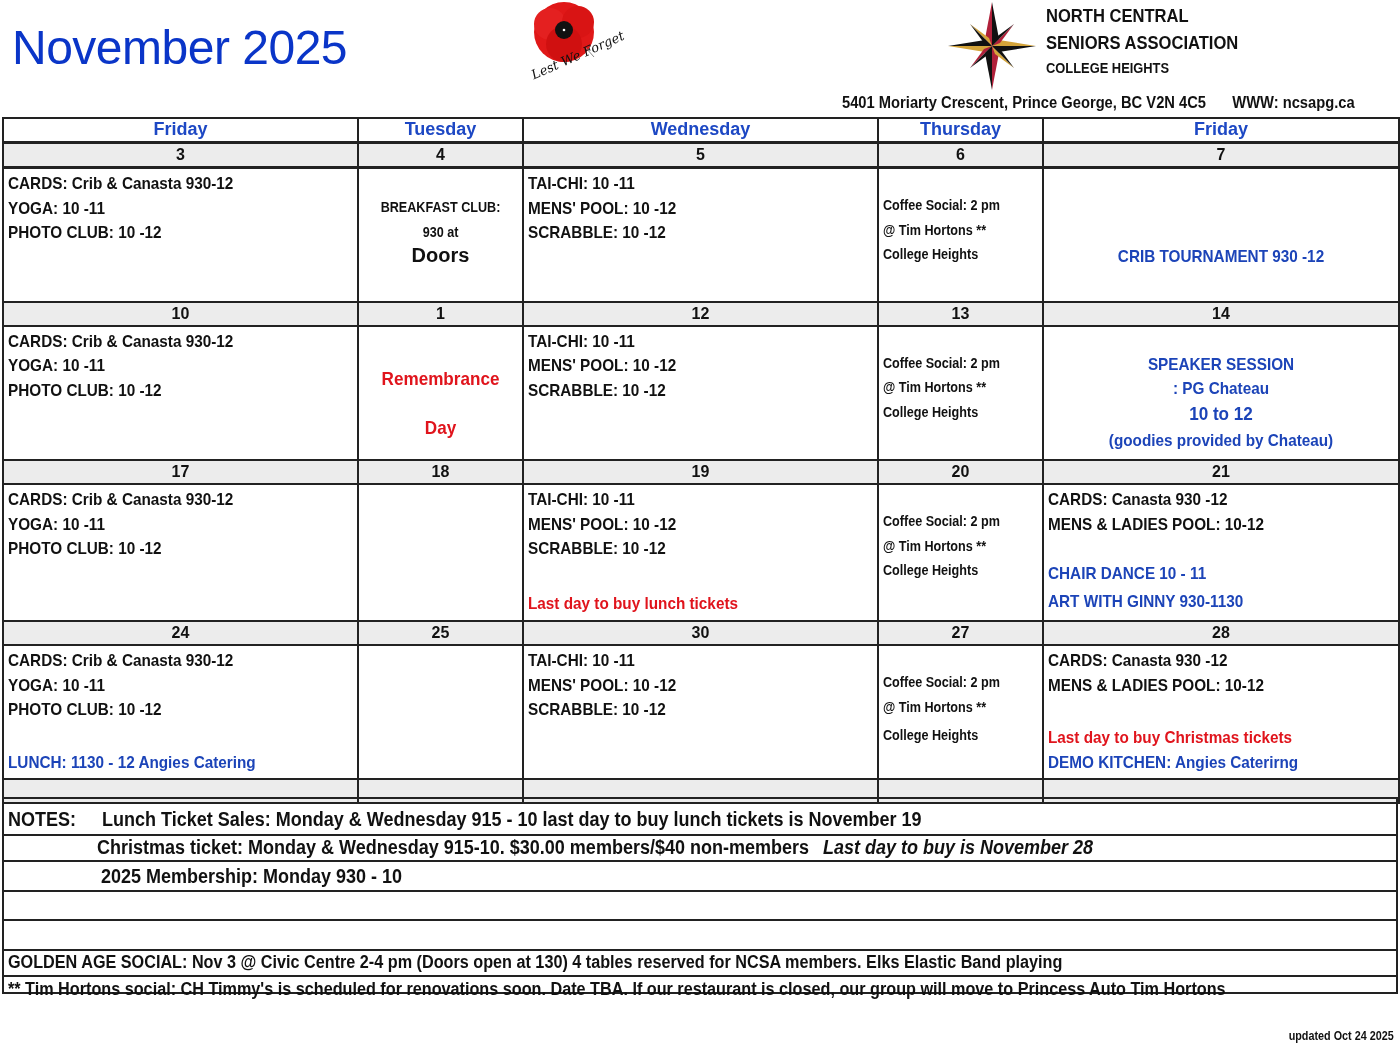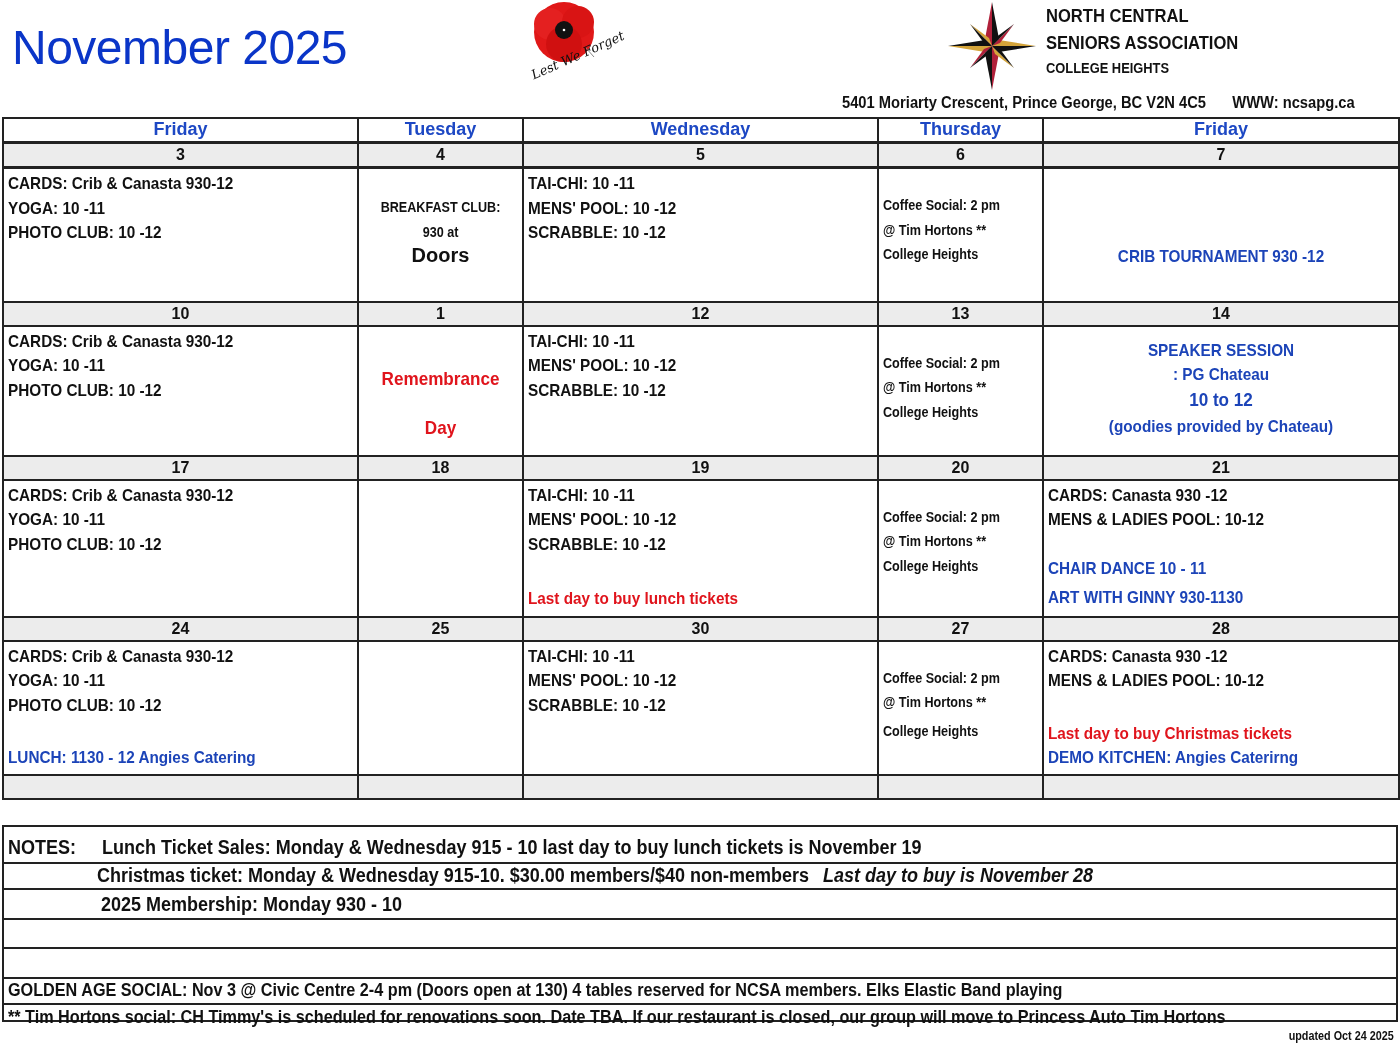--- a/index.html
+++ b/index.html
@@ -24,21 +24,21 @@
   .cal .evrow td { font-family: "Liberation Sans", sans-serif; font-weight: bold; font-size: 17px; }
   .cell-lines { padding: 3px 4px; }
   .line { line-height: 24.5px; white-space: nowrap; transform: scaleX(0.9); transform-origin: left; }
   .line.center { transform-origin: center; text-align: center; }
   .small { font-size: 14px; }
   .blue { color: #1c44b8; }
   .red { color: #e0141c; }
   .big { font-size: 20px; }
   .spacer { height: 24.5px; }
 
-  .notes { position: absolute; left: 2px; width: 1396px; border: 2px solid #222; border-top: none; box-sizing: border-box; margin-top: 28px; }
+  .notes { position: absolute; left: 2px; width: 1396px; border: 2px solid #222; border-top: none; box-sizing: border-box; }
   .note-row { border-top: 2px solid #222; position: relative; white-space: nowrap; font-weight: bold; }
   .note-row .txt { position: absolute; transform: scaleX(0.9); transform-origin: left; }
   .updated { right: 6px; top: 1029px; font-size: 12px; font-weight: bold; transform: scaleX(0.9); transform-origin: right; white-space: nowrap; }
 </style>
 </head>
 <body>
 
 <div class="abs title">November 2025</div>
 
 <div class="abs poppy">
@@ -178,21 +178,21 @@
     </div>
         </td>
     <td>
           <div class="cell-lines" style="padding-top:24px">
       <div class="line small">Coffee Social:  2 pm</div>
       <div class="line small"> @ Tim Hortons **</div>
       <div class="line small">College Heights</div>
     </div>
         </td>
     <td>
-          <div class="cell-lines" style="padding-top:12px">
+          <div class="cell-lines" style="padding-top:26px">
       <div class="line center blue">SPEAKER SESSION</div>
       <div class="line center blue">:  PG Chateau</div>
       <div class="line center blue" style="font-size:19px">10 to 12</div>
       <div class="line center blue" style="line-height:30px">(goodies provided by Chateau)</div>
     </div>
         </td>
   </tr>
 
   <tr class="numrow">
     <td>17</td>

